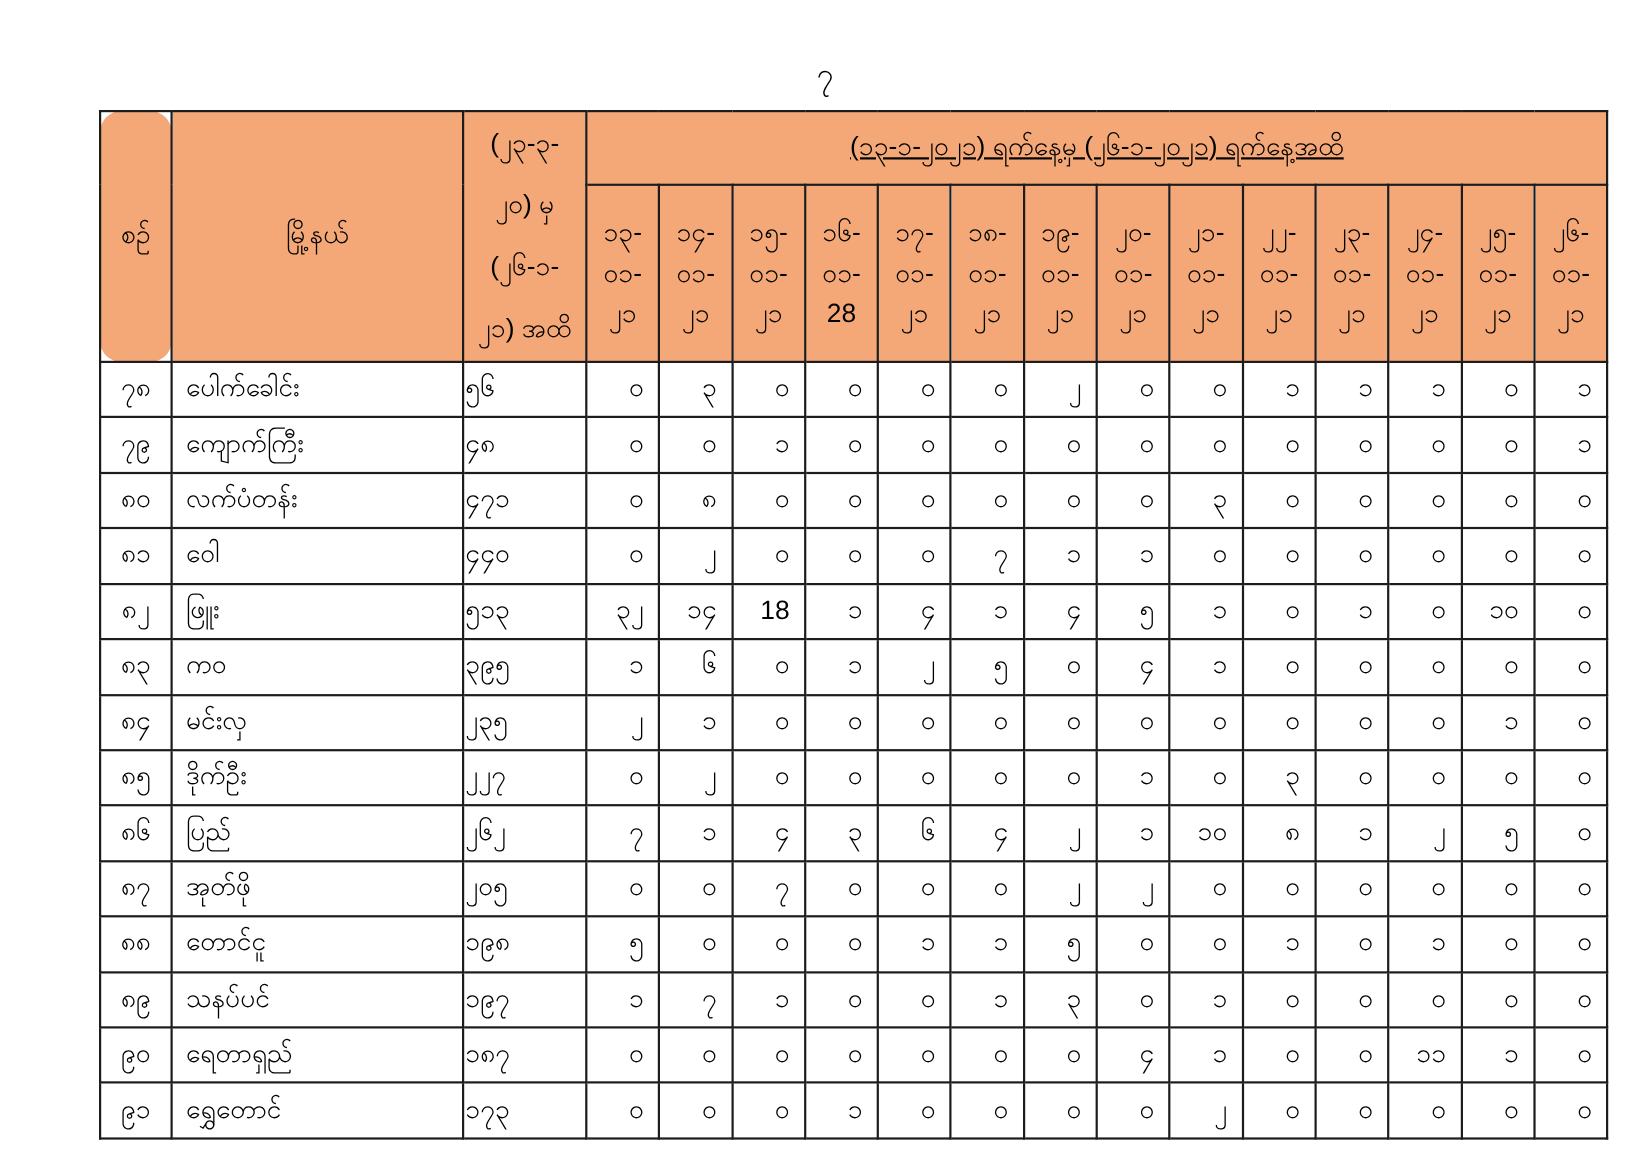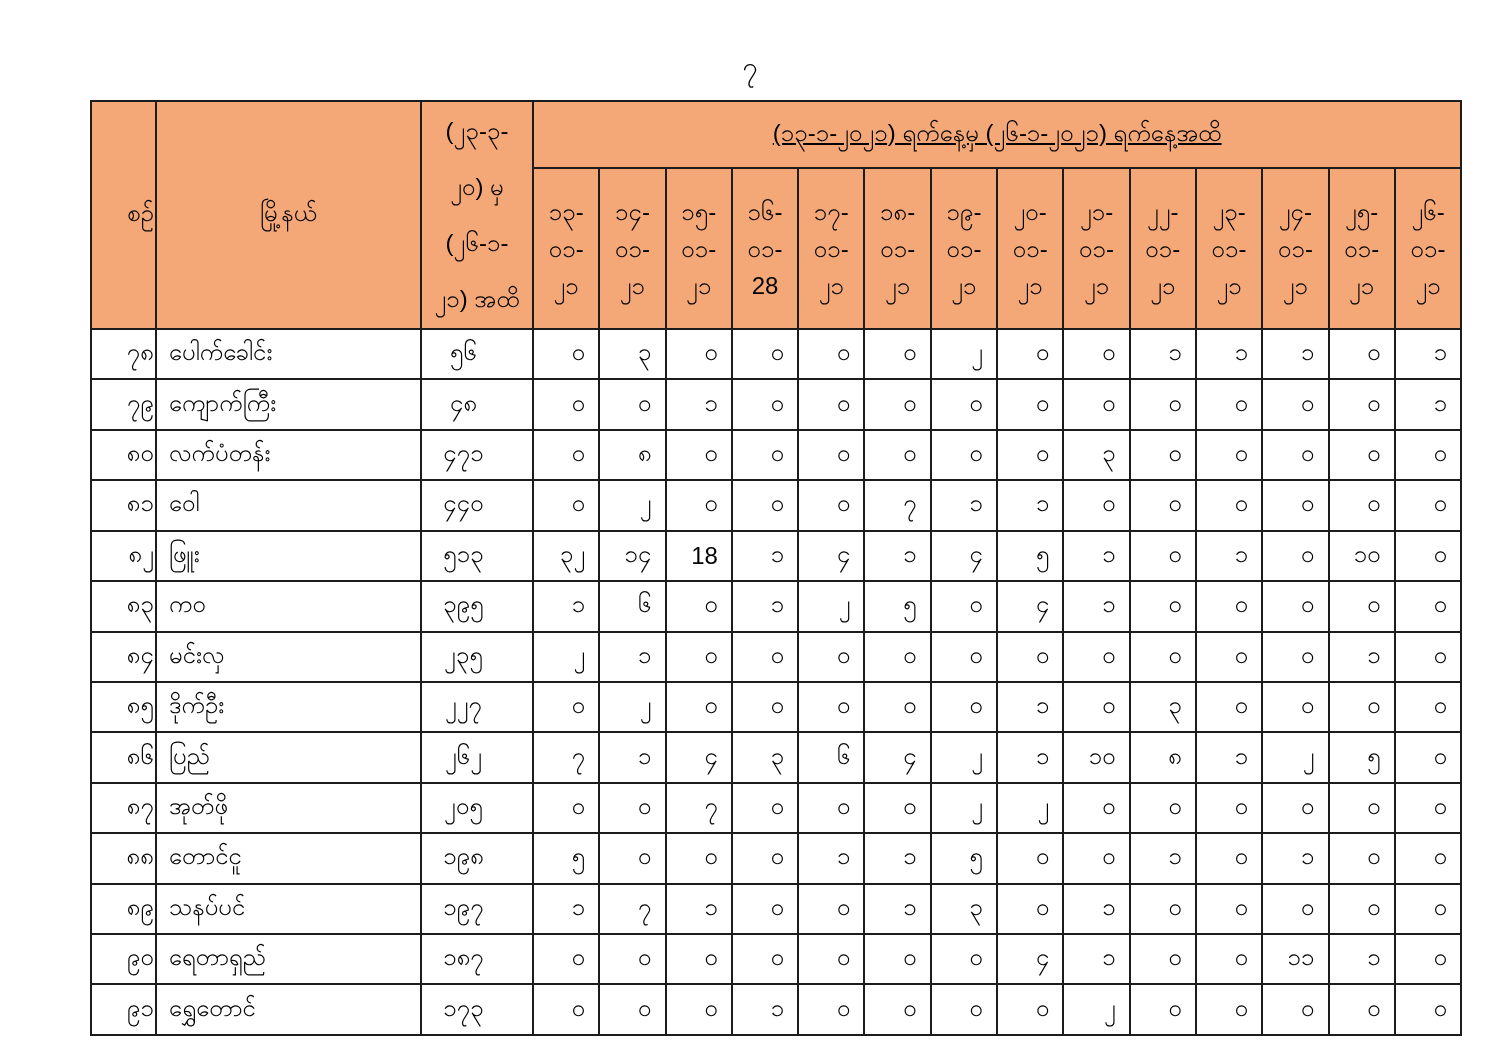--- a/index.html
+++ b/index.html
@@ -50,23 +50,23 @@
   }
   th.head-multiline{
     white-space:pre-line;
     line-height:56px;
     text-align:center;
   }
   .report tbody td{
     font-size:24px;
     background:#ffffff;
   }
-  .col-serial{text-align:right;}
+  .col-serial{text-align:center;border-radius:19px;}
   .col-township{text-align:left;padding-left:12px;margin-top:21px;}
-  .col-cumulative{text-align:center;padding-right:28px;}
+  .col-cumulative{text-align:left;padding-right:28px;}
   .col-daily{text-align:right;padding-right:13px;}
 </style>
 </head>
 <body>
 
 <div class="page-number">၇</div>
 
 <table class="report">
   <colgroup id="cols">
       <col style="width: 65px;">

